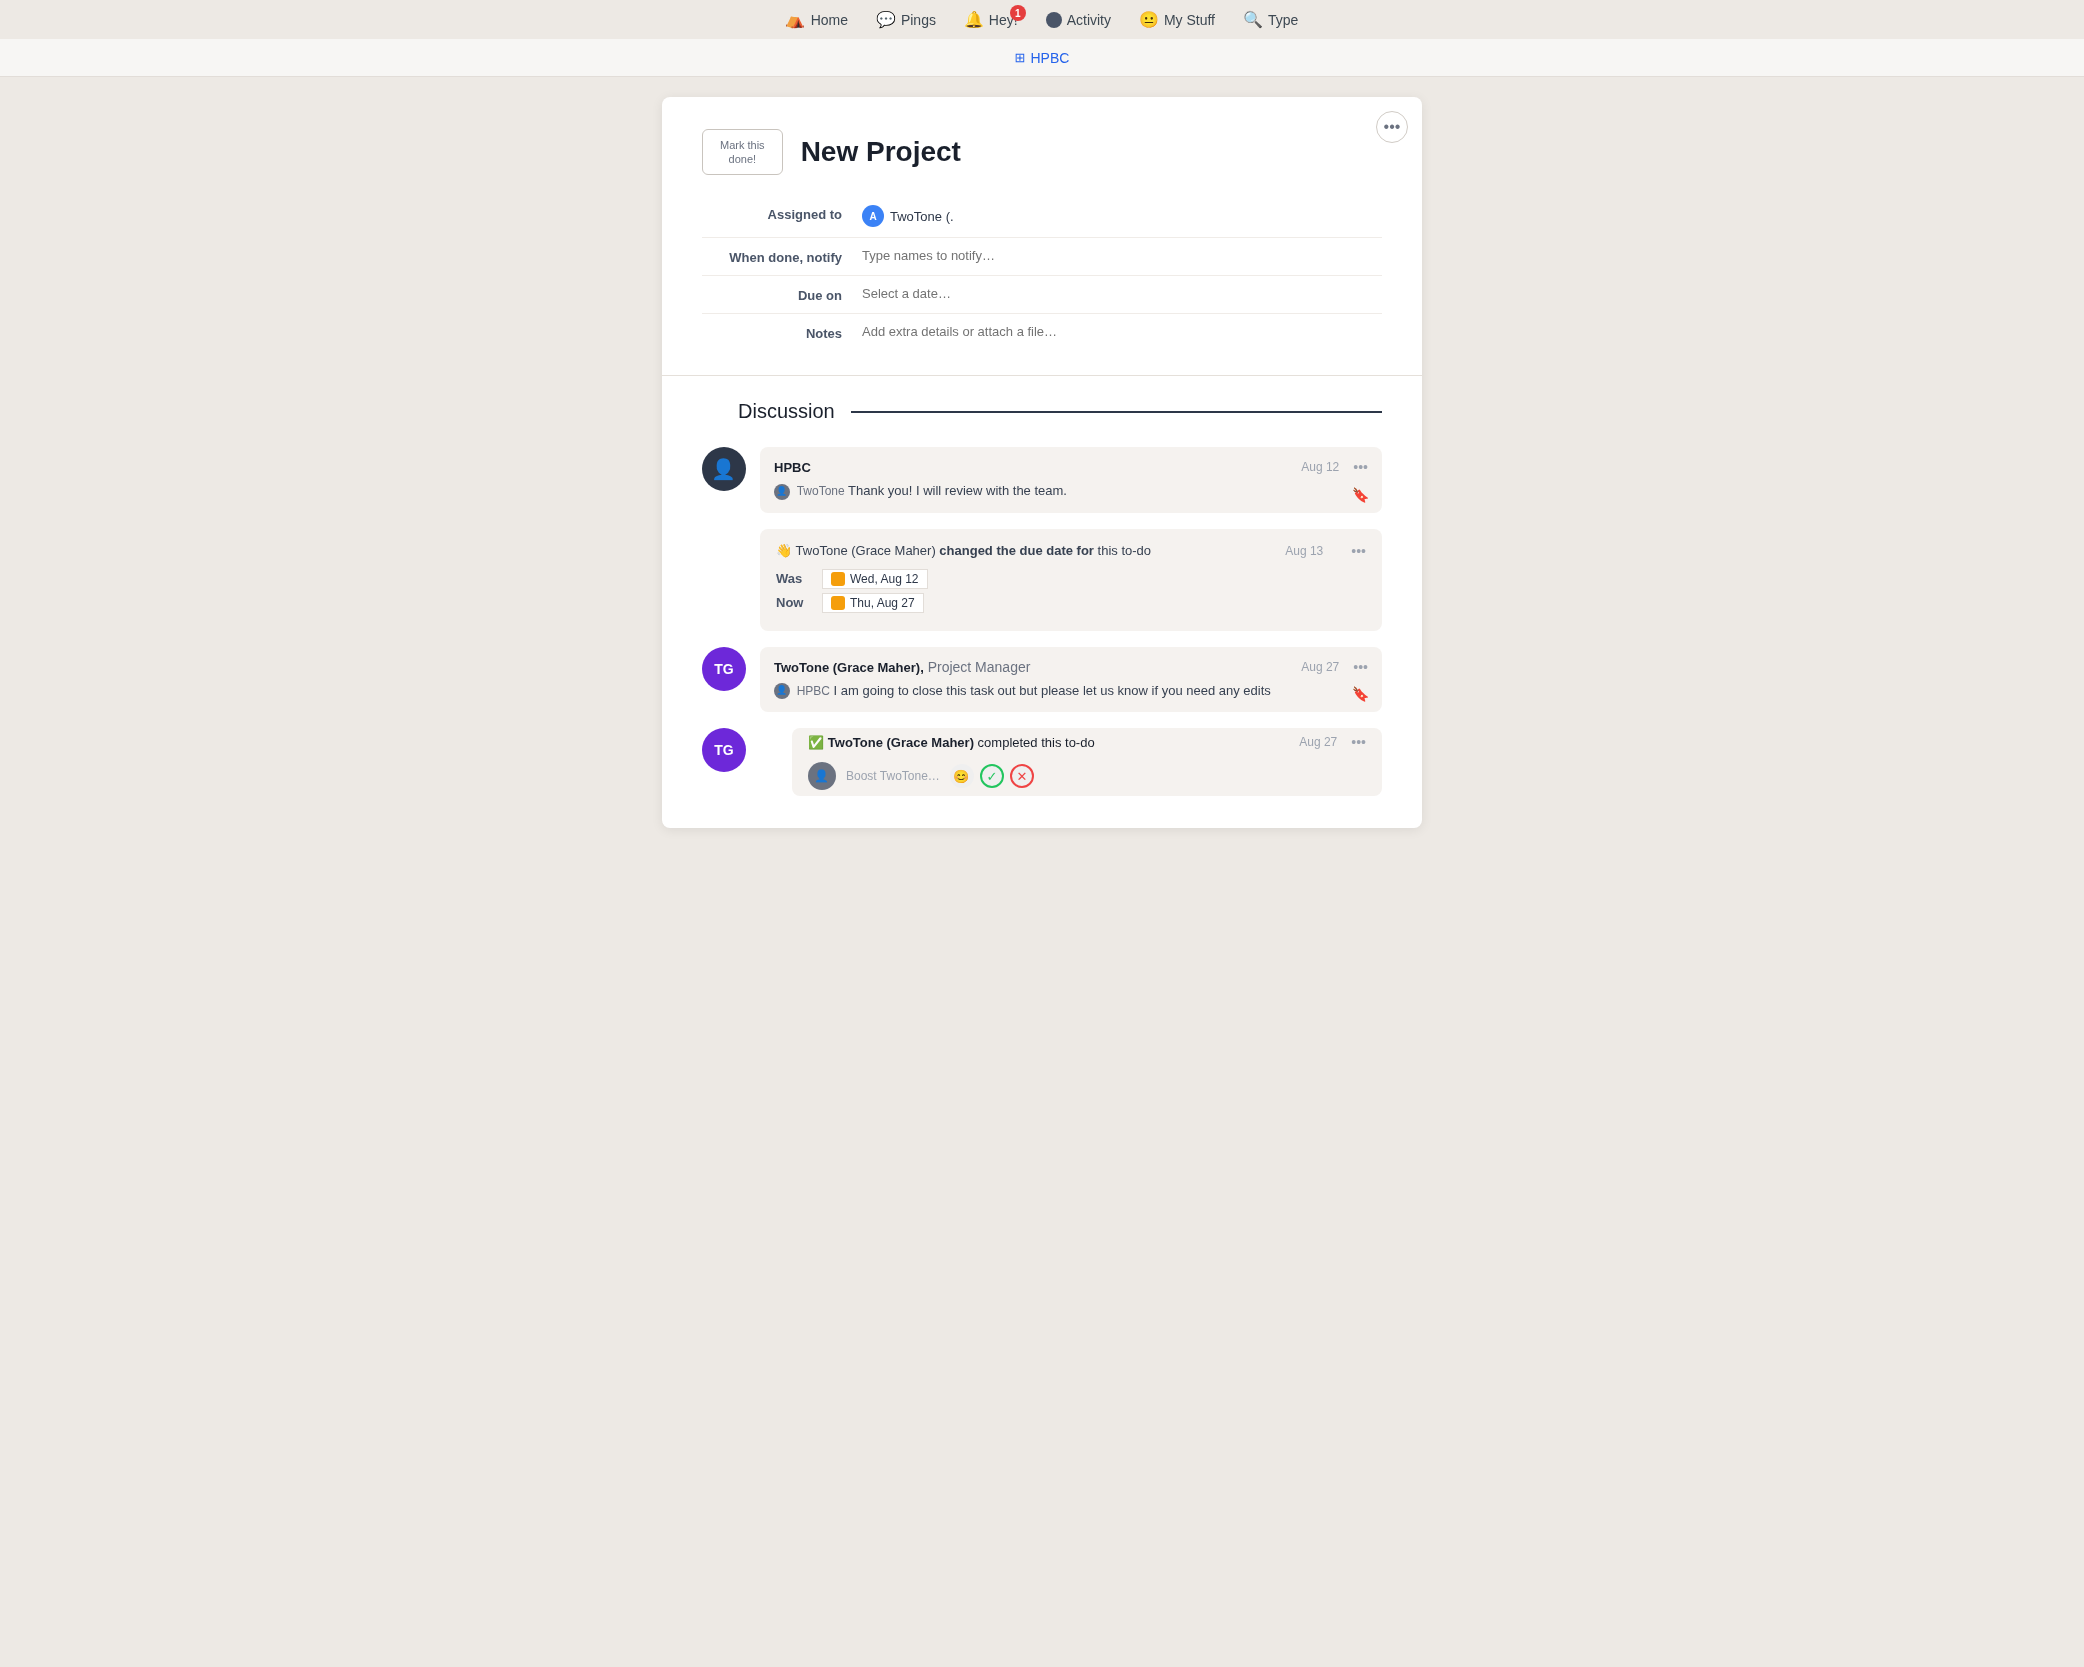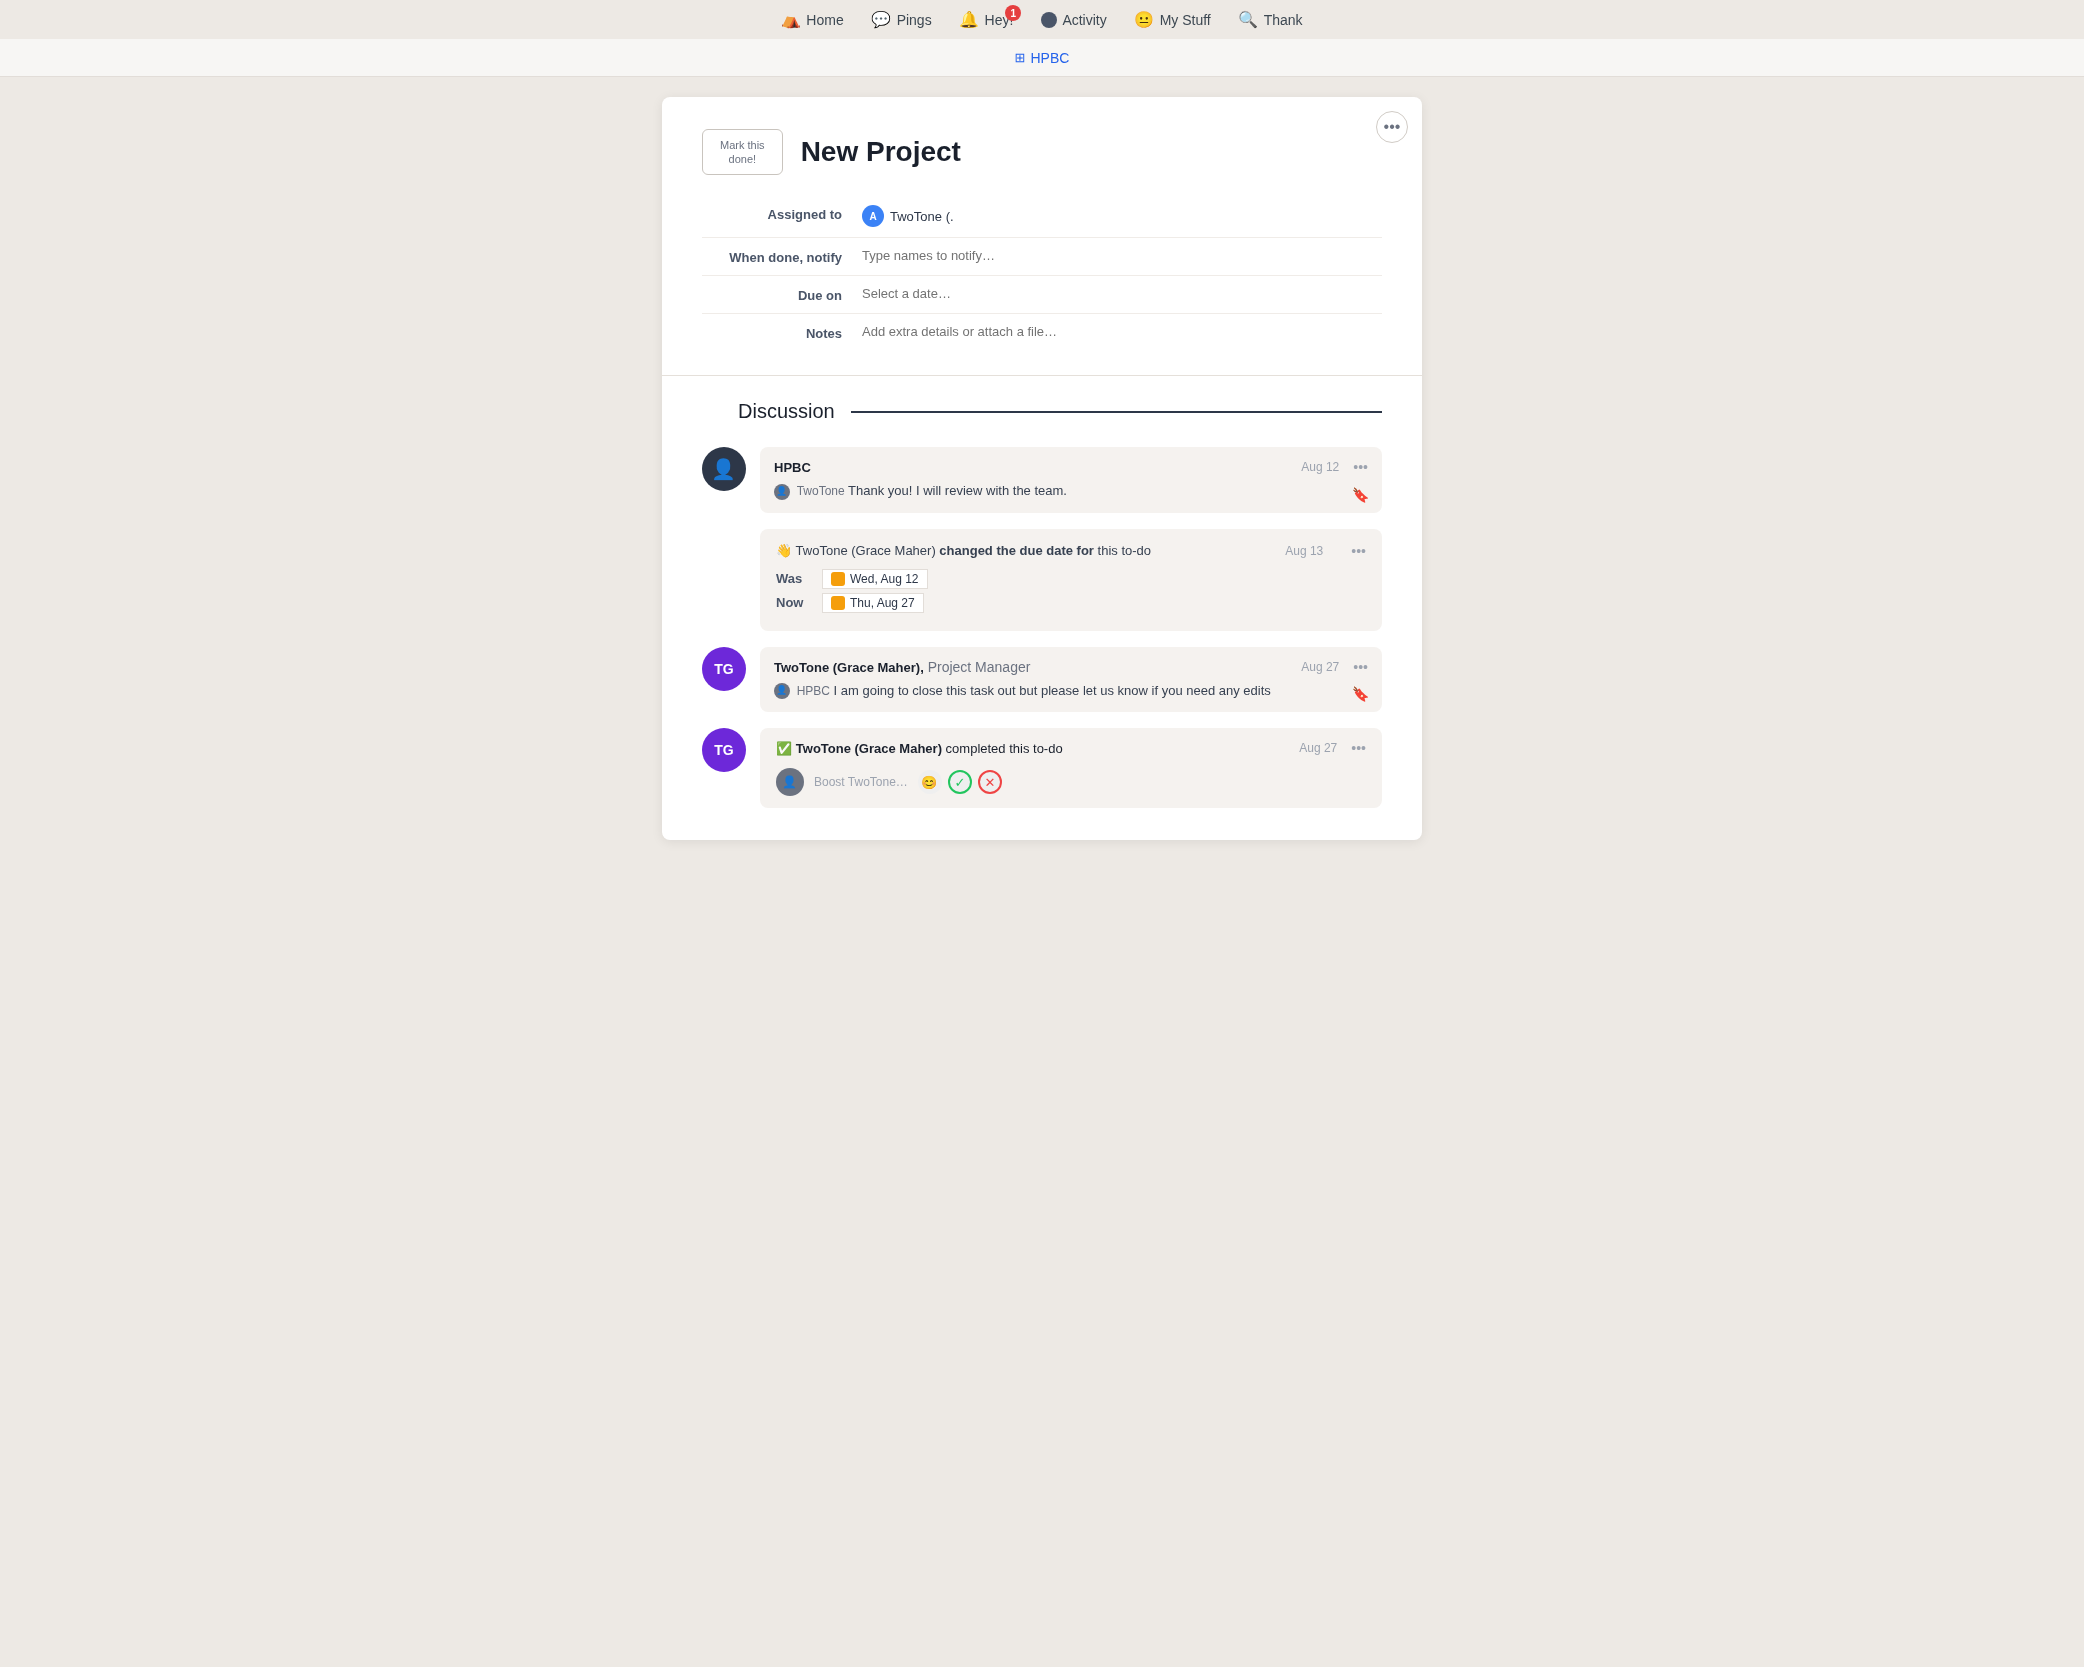--- a/index.html
+++ b/index.html
@@ -369,21 +369,22 @@
       cursor: pointer;
     }
     .boost-emoji { border-color: transparent; color: #6b7280; }
     .boost-check { border-color: #22c55e; color: #22c55e; }
     .boost-x { border-color: #ef4444; color: #ef4444; }
 
     
     .completed-event {
       background: #f5f2ef;
       border-radius: 8px;
-      padding: 12px 16px;
+      padding: 6px 16px;
+      margin-left: 32px;
     }
     .completed-header {
       display: flex;
       justify-content: space-between;
       align-items: center;
       margin-bottom: 12px;
     }
     .completed-text {
       font-size: 13px;
       color: #1a202c;
@@ -410,21 +411,21 @@
   <a class="nav-item">
     <span class="nav-icon" style="width:16px;height:16px;background:#4a5568;border-radius:50%;display:inline-block;"></span>
     <span>Activity</span>
   </a>
   <a class="nav-item">
     <span class="nav-icon">😐</span>
     <span>My Stuff</span>
   </a>
   <a class="nav-item">
     <span class="nav-icon">🔍</span>
-    <span>Thank</span>
+    <span>Type</span>
   </a>
 </nav>
 
 <div class="project-bar">
   <a>
     <span style="font-size:13px;">⊞</span>
     <span>HPBC</span>
   </a>
 </div>
 

